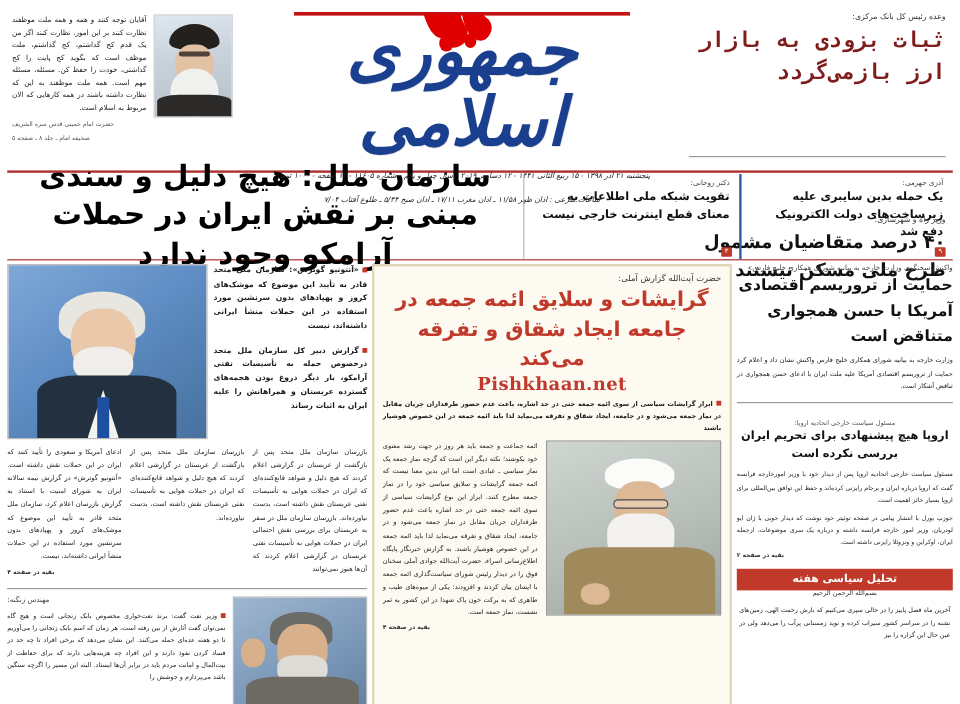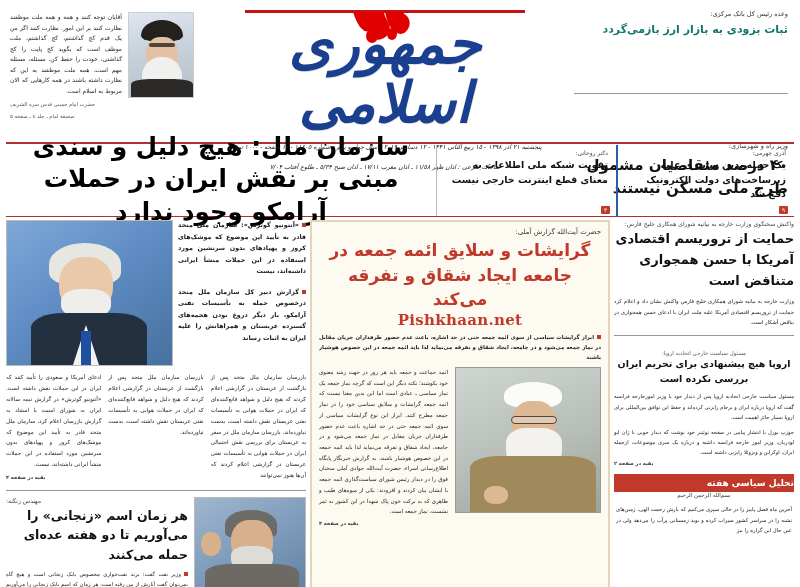--- a/index.html
+++ b/index.html
@@ -36,22 +36,22 @@
     display: flex;
     flex-direction: column;
     justify-content: flex-start;
     text-align: right;
     gap: 40px;
   }
   .promo-kicker {
     font-size: 6.5px; color: #333; margin-bottom: 3px; line-height: 1.4;
   }
   .promo-head {
-    font-size: 11px; font-weight: bold; color: #0f766e;
-    line-height: 1.5; margin-bottom: 10px;
+    font-size: 18px; font-weight: bold; color: #7f1d1d;
+    line-height: 1.5; margin-bottom: 10px; font-family: Liberation Mono, monospace;
   }
   .promo-sep {
     border-top: 1px solid #999; margin: 4px 0 8px 0; width: 100%;
   }
   .promo-head2 {
     font-size: 15px; font-weight: bold; color: #111; line-height: 1.55;
   }
   .page-num-small {
     font-size: 5px; color: #777; margin-top: 10px; text-align: left;
   }
@@ -327,21 +327,21 @@
   
   .col-left { flex: 1; display: flex; flex-direction: column; direction: rtl; }
   .lf-kicker { font-size: 6px; color: #444; text-align: right; margin-bottom: 2px; }
   .lf-head { font-size: 13px; font-weight: bold; line-height: 1.6; color: #111; text-align: right; }
   .lf-body { font-size: 5.4px; line-height: 1.95; text-align: justify; margin-top: 5px; color: #222; }
   .eu-box { margin-top: 8px; }
   .eu-kicker { font-size: 5.5px; color: #555; text-align: center; }
   .eu-head { font-size: 9.5px; font-weight: bold; line-height: 1.6; color: #111; text-align: center; }
   .eu-body { font-size: 5.2px; line-height: 1.95; text-align: justify; margin-top: 5px; color: #222; }
   .analysis-bar {
-    background: #c0392b; color: #fff; 
+    background: #c0392b; color: #fff; text-align: center;
     font-size: 9px; font-weight: bold; padding: 4px 0; margin-top: 8px;
   }
   .analysis-body {
     font-size: 5.3px; line-height: 1.95; text-align: justify;
     color: #1a1a1a; margin-top: 4px; padding: 0 2px;
   }
   .basmala { text-align: center; font-size: 5.5px; margin-bottom: 2px; color: #333; }
 </style>
 </head>
 <body>
@@ -480,21 +480,20 @@
       <div class="zan">
         <div class="zan-photo">
           <div class="z-hair"></div>
             <div class="z-face"></div>
             <div class="z-beard"></div>
           <div class="z-suit"></div>
             <div class="z-hand"></div>
         </div>
         <div class="zan-right">
           <div class="zan-kicker">مهندس زنگنه:</div>
-          <div class="zan-head">هر زمان اسم «زنجانی» را می‌آوریم تا دو هفته عده‌ای حمله می‌کنند</div>
           <div class="zan-body"><span class="sq"></span><span>وزیر نفت گفت: برند نفت‌خواری مخصوص بابک زنجانی است و هیچ گاه نمی‌توان گفت آثارش از بین رفته است، هر زمان که اسم بابک زنجانی را می‌آوریم تا دو هفته عده‌ای حمله می‌کنند. این نشان می‌دهد که برخی افراد تا چه حد در فساد کردن نفوذ دارند و این افراد چه هزینه‌هایی دارند که برای حفاظت از بیت‌المال و امانت مردم باید در برابر آن‌ها ایستاد. البته این مسیر را اگرچه سنگین باشد می‌پردازم و جوشش را</span></div>
 
         </div>
       </div>
     </div>
   </div>
 
 </div>
 
 </body></html>

